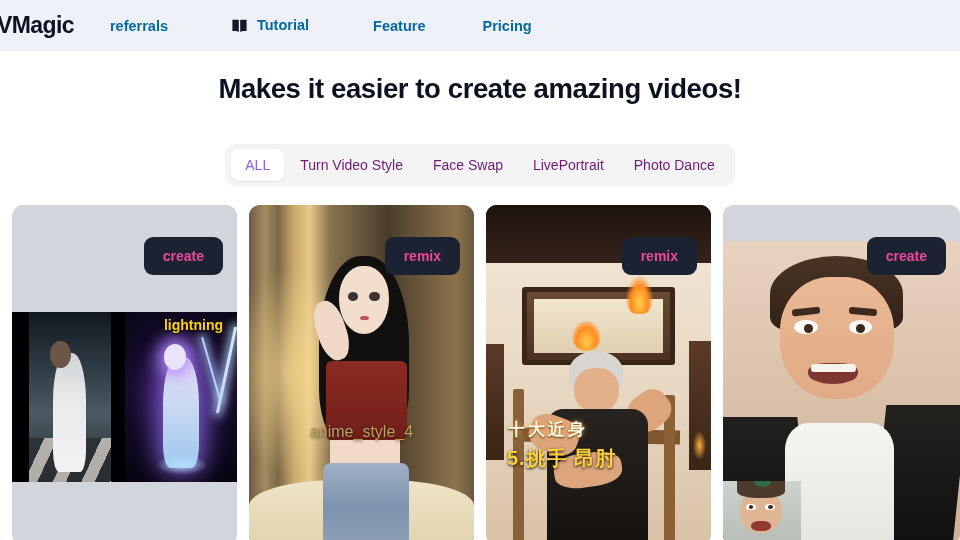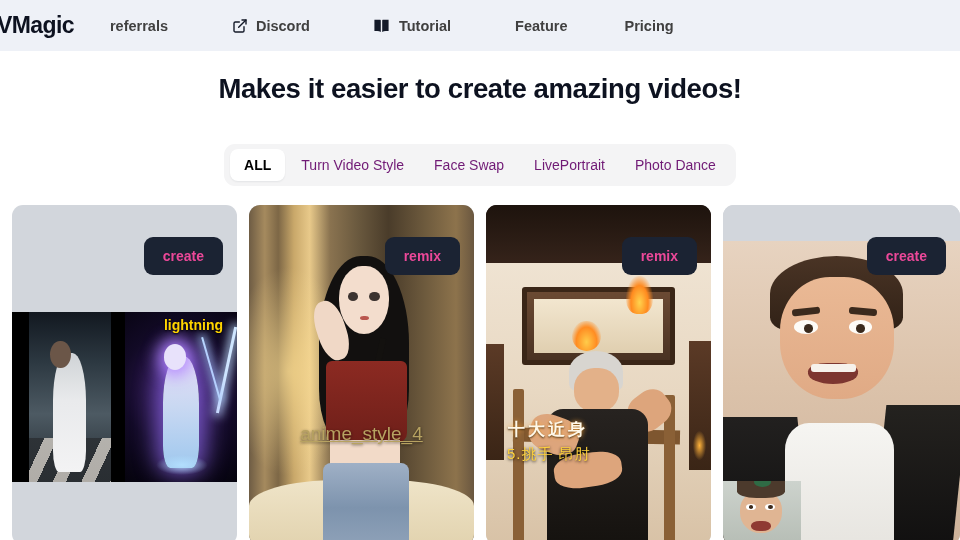--- a/index.html
+++ b/index.html
@@ -24,25 +24,25 @@
   .brand {
     font-size:23px;
     font-weight:bold;
     color:#0d1220;
     letter-spacing:-0.6px;
     margin-left:-3px;
     padding-right:22px;
   }
   .nav-links { display:flex; align-items:center; }
   .nav-item {
-    display:flex; align-items:center;
+    display:flex; 
     gap:8px;
     font-size:14.5px;
     font-weight:bold;
-    color:#404040;
+    color:#0369a1;
     padding:6px 0;
     margin-right:0;
     cursor:pointer;
   }
   .nav-gap-1 { margin-left:14px; }
   .nav-gap-2 { margin-left:64px; }
   .nav-gap-3 { margin-left:62px; }
   .nav-gap-4 { margin-left:56px; }
   .nav-gap-5 { margin-left:64px; }
   .nav-gap-6 { margin-left:57px; }
@@ -89,22 +89,22 @@
     background:transparent;
     border:none;
     border-radius:8px;
     padding:8px 14px;
     cursor:pointer;
     font-family:"Liberation Sans", sans-serif;
     white-space:nowrap;
   }
   .tab.active {
     background:#ffffff;
-    color:#000000;
-    font-weight:bold;
+    color:#8b5cf6;
+    font-weight:normal;
     box-shadow:0 1px 2px rgba(16,24,40,0.07);
   }
 
   
   .grid {
     position:absolute;
     top:205px; left:0;
     width:960px;
     display:flex;
     gap:12px;
@@ -273,23 +273,22 @@
   }
   .c2-jeans {
     position:absolute; left:33%; top:76%; width:38%; height:24%;
     background:linear-gradient(180deg,#9fb0c6 0%,#7d93ad 55%,#8ea1b8 100%);
     border-radius:8px 8px 0 0;
   }
   .cap-anime {
     top:218px; left:50%;
     transform:translateX(-50%);
     color:#b7a261;
-    font-size:19px;
+    font-size:16px;
     text-shadow:0 1px 3px rgba(0,0,0,.6);
-    text-decoration:underline;
   }
 
   
   .c3-bg {
     position:absolute; inset:0;
     background:linear-gradient(180deg,#2a1c13 0%,#2a1c13 16%,#efe3d2 17%,#e8d8c2 55%,#d8c2a6 100%);
   }
   .c3-banner {
     position:absolute; left:0; right:0; top:0; height:17%;
     background:linear-gradient(180deg,#1d130d 0%,#35231a 100%);
@@ -367,22 +366,22 @@
     top:213px; left:22px;
     color:#fff8e8;
     font-size:17px;
     font-weight:bold;
     letter-spacing:3px;
     text-shadow:0 0 5px rgba(255,170,60,.95), 0 1px 2px rgba(0,0,0,.9);
   }
   .cap-cn2 {
     top:240px; left:21px;
     color:#ffd23c;
-    font-size:15px;
-    font-weight:normal;
+    font-size:20px;
+    font-weight:bold;
     letter-spacing:1px;
     text-shadow:0 1px 3px rgba(0,0,0,.95);
   }
 
   
   .c4-top {
     position:absolute; left:0; right:0; top:0; height:36px;
     background:#d2d6dc;
   }
   .c4-media {
@@ -484,30 +483,20 @@
 
 <div class="navbar">
   <div class="brand">VMagic</div>
 
   <div class="nav-links">
 
     <div class="nav-item nav-gap-1">
       <span>referrals</span>
     </div>
 
-    <div class="nav-item nav-gap-2">
-      <span class="ic">
-        <svg width="16" height="16" viewBox="0 0 24 24" fill="none" stroke="#141a29" stroke-width="2.1" stroke-linecap="round" stroke-linejoin="round">
-          <path d="M18 13v6a2 2 0 0 1-2 2H5a2 2 0 0 1-2-2V8a2 2 0 0 1 2-2h6"></path>
-          <polyline points="15 3 21 3 21 9"></polyline>
-            <line x1="10" y1="14" x2="21" y2="3"></line>
-        </svg>
-      </span>
-      <span>Discord</span>
-    </div>
 
     <div class="nav-item nav-gap-3">
       <span class="ic">
         <svg width="19" height="17" viewBox="0 0 24 24" fill="#141a29">
           <path d="M2 4h8.2c.5 0 .8.3.8.8V21c-1.4-1-3-1.4-5-1.4H2z"></path>
           <path d="M22 4h-8.2c-.5 0-.8.3-.8.8V21c1.4-1 3-1.4 5-1.4h4z"></path>
         </svg>
       </span>
       <span>Tutorial</span>
     </div>

